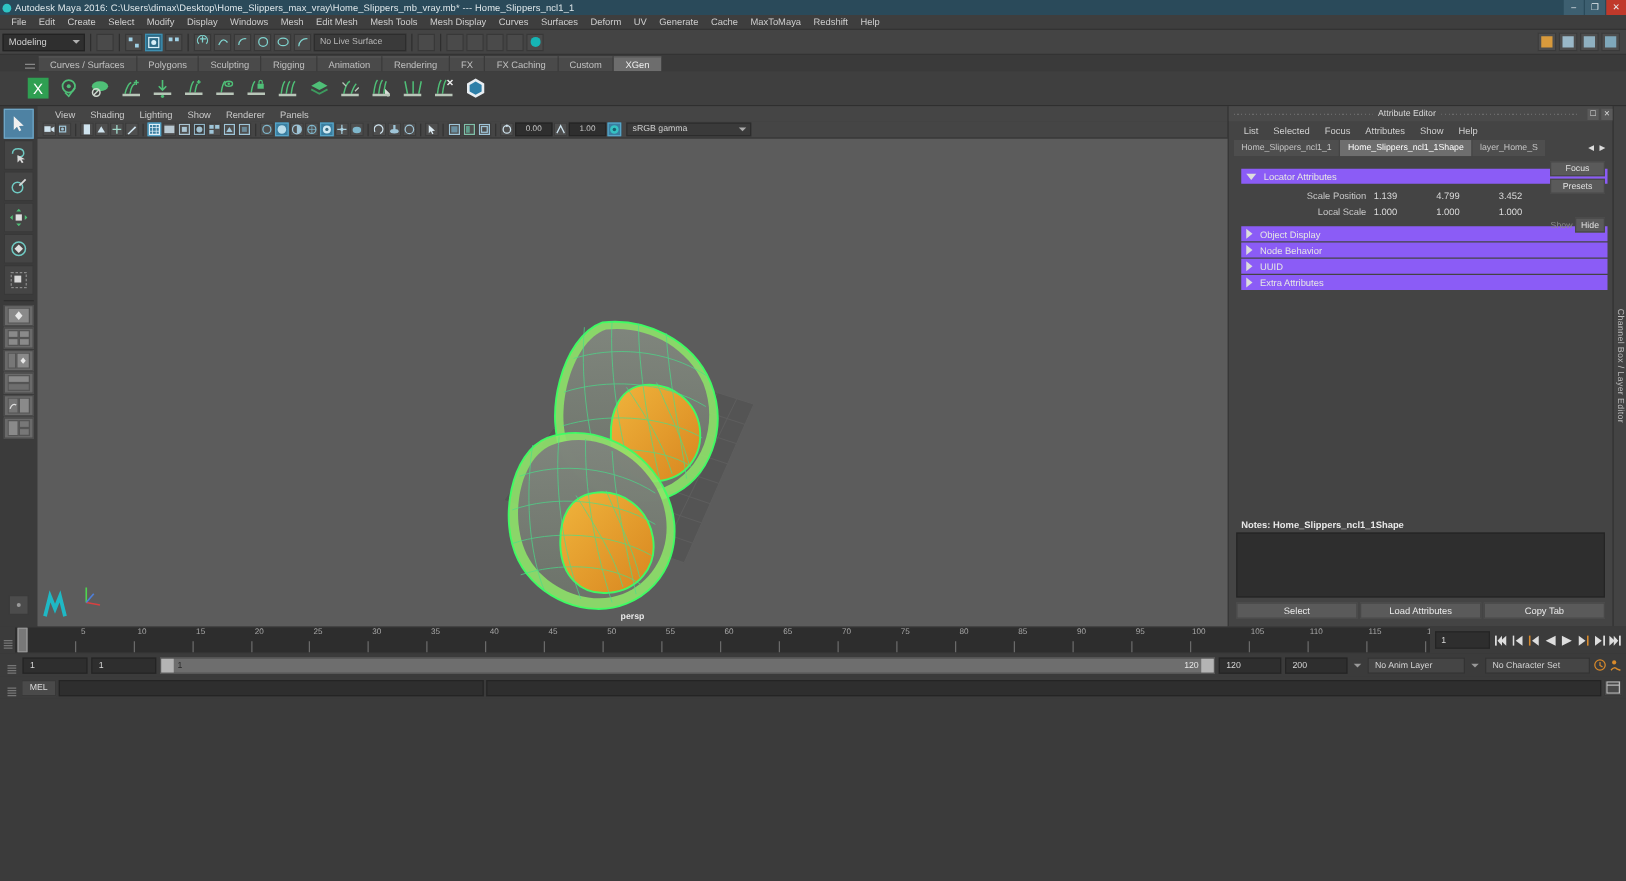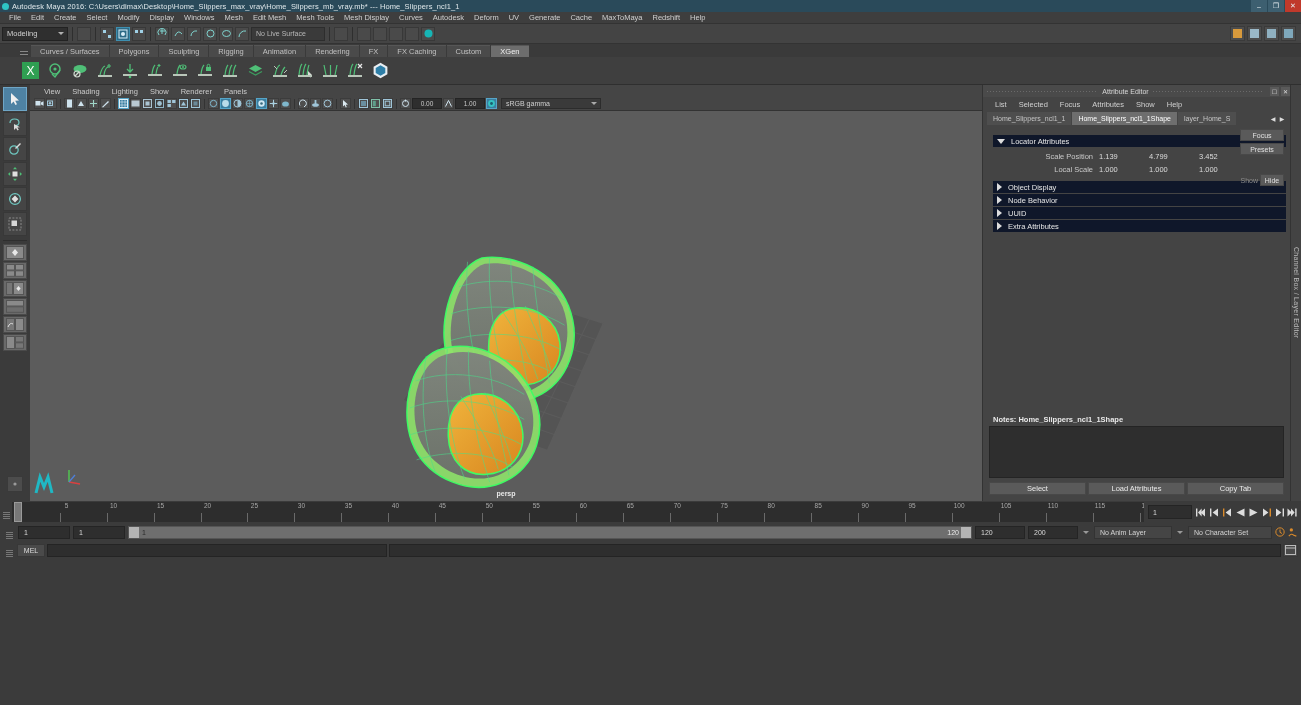--- a/index.html
+++ b/index.html
@@ -125,21 +125,21 @@
   .sidebtn { width:13px; height:10px; background:#4f4f4f; border:1px solid #3a3a3a; }
   .bigbtns { position:absolute; right:6px; top:4px; display:flex; flex-direction:column; gap:2px; }
   .bigbtn { width:44px; height:12px; background:#5a5a5a; border:1px solid #484848;
     font-size:7px; color:#e0e0e0; display:flex; align-items:center; justify-content:center; }
   .shrow { position:absolute; right:6px; top:49px; display:flex; gap:2px; align-items:center; }
   .shlbl { font-size:7px; color:#8a8a8a; }
   .hidebtn { width:24px; height:12px; background:#5a5a5a; border:1px solid #484848;
     font-size:7px; color:#e0e0e0; display:flex; align-items:center; justify-content:center; }
 
   .section { margin:0 4px 1px 10px; }
-  .sec-hdr { height:12px; background:#0f172a; display:flex; align-items:center;
+  .sec-hdr { height:12px; background:#8b5cf6; display:flex; align-items:center;
     font-size:7.5px; color:#e6e6e6; padding-left:4px; }
   .tri { width:0; height:0; margin-right:6px; }
   .tri.open { border-left:4px solid transparent; border-right:4px solid transparent;
     border-top:5px solid #ddd; }
   .tri.closed { border-top:4px solid transparent; border-bottom:4px solid transparent;
     border-left:5px solid #ddd; }
   .attrrow { display:flex; align-items:center; height:13px; font-size:7.5px; }
   .attrrow .alabel { width:106px; text-align:right; padding-right:6px; color:#c9c9c9; }
   .attrrow .aval { width:50px; color:#dcdcdc; }
 
@@ -220,21 +220,21 @@
       <span>Create</span>
       <span>Select</span>
       <span>Modify</span>
       <span>Display</span>
       <span>Windows</span>
       <span>Mesh</span>
       <span>Edit Mesh</span>
       <span>Mesh Tools</span>
       <span>Mesh Display</span>
       <span>Curves</span>
-      <span>Autodesk</span>
+      <span>Surfaces</span>
       <span>Deform</span>
       <span>UV</span>
       <span>Generate</span>
       <span>Cache</span>
       <span>MaxToMaya</span>
       <span>Redshift</span>
       <span>Help</span>
     </div>
 
   <div class="statusline">

